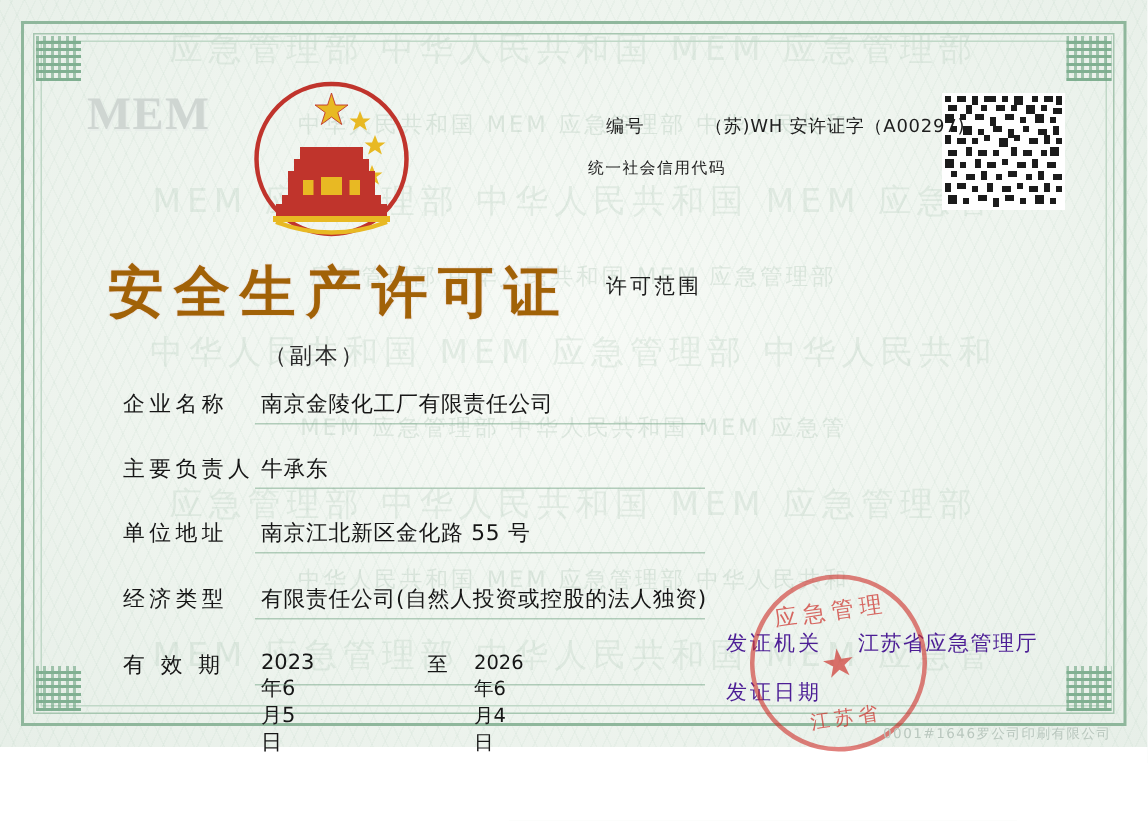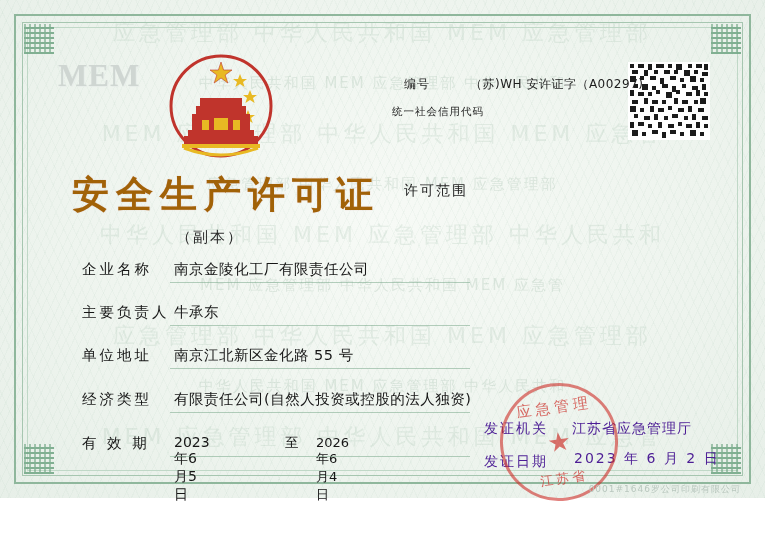--- a/index.html
+++ b/index.html
@@ -460,21 +460,20 @@
     <span class="lbl">有 效 期</span>
     <span class="d1">2023年6月5日</span>
     <span class="to">至</span>
     <span class="d2">2026年6月4日</span>
     <span class="underline" style="width:300px;"></span>
   </div>
 
   <div class="issuer" id="iss-label">发证机关</div>
   <div class="issuer" id="iss-value">江苏省应急管理厅</div>
   <div class="issuer" id="date-label">发证日期</div>
-  <div class="issuer" id="date-value">2023 年 6 月 2 日</div>
 
   <div class="seal">
     <span class="seal-top">应急管理</span>
     <span class="star">★</span>
     <span class="seal-bottom">江苏省</span>
   </div>
 
   <div class="footer-code">0001#1646罗公司印刷有限公司</div>
 
 </div>

